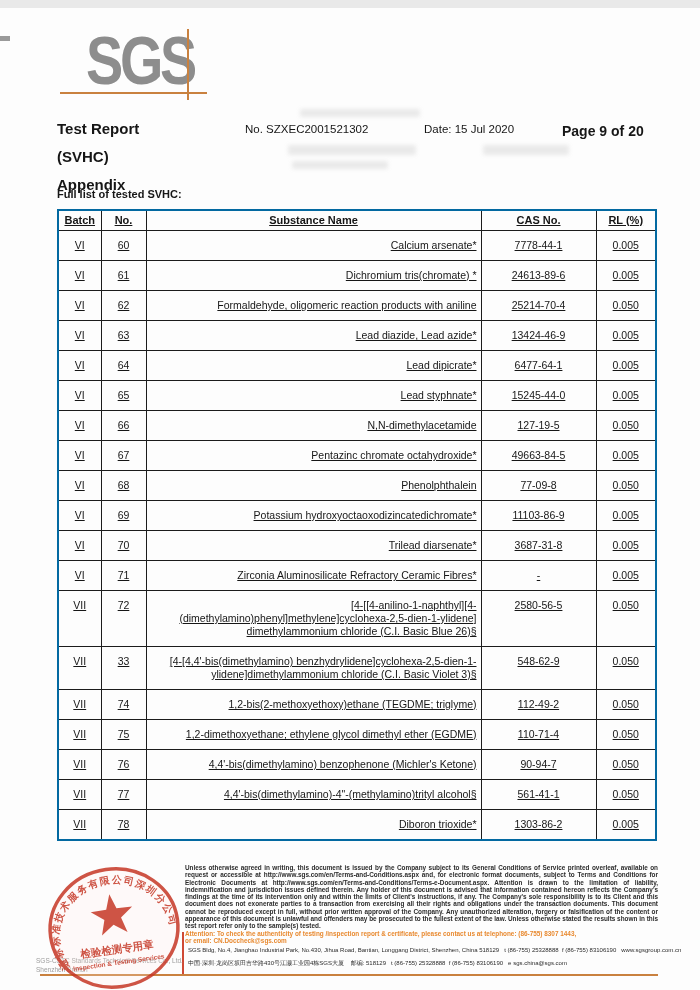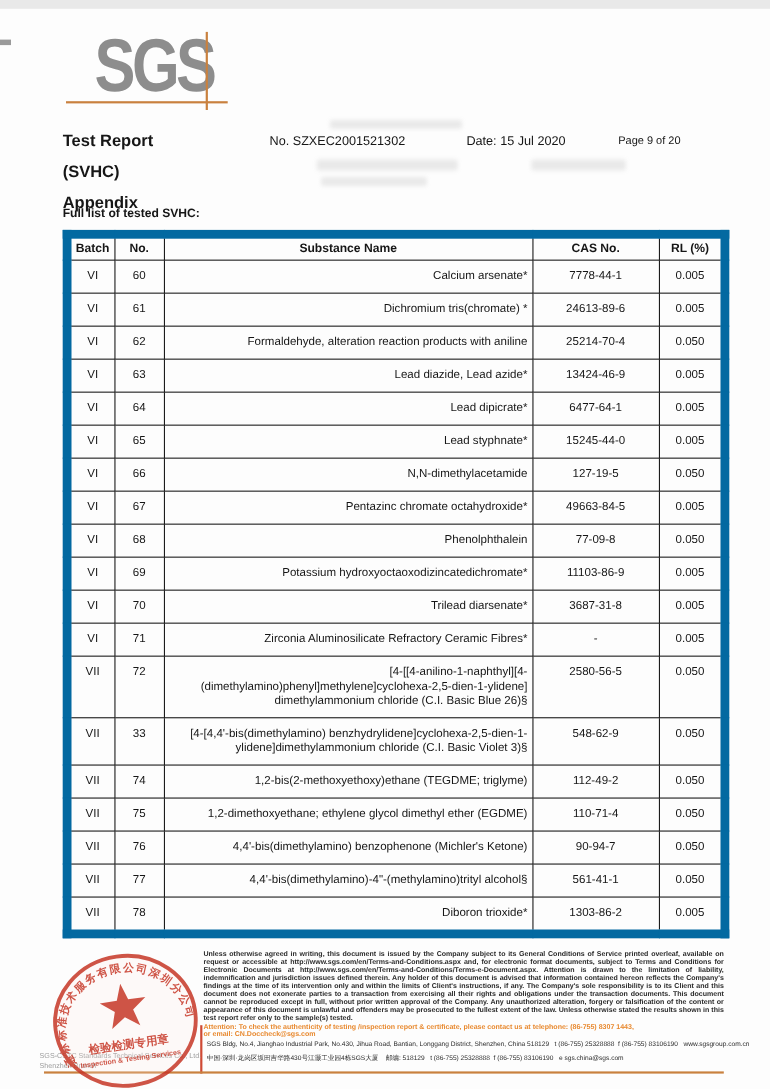--- a/index.html
+++ b/index.html
@@ -9,34 +9,34 @@
   
   .logo-word{position:absolute;left:86px;top:18px;font-size:68px;font-weight:bold;color:#8d8d8d;
              letter-spacing:-4px;line-height:1;transform:scaleX(0.82);transform-origin:left top;}
   .logo-hline{position:absolute;left:60px;top:84px;width:147px;height:2px;background:#c9813f;}
   .logo-vline{position:absolute;left:187px;top:21px;width:2px;height:71px;background:#c9813f;}
 
   
   .doc-title{position:absolute;left:57px;top:112px;font-size:15px;font-weight:bold;}
   .report-no{position:absolute;left:245px;top:115px;font-size:11.5px;}
   .date-txt{position:absolute;left:424px;top:115px;font-size:11.5px;}
-  .page-txt{position:absolute;left:562px;top:115px;font-size:10px;}
+  .page-txt{position:absolute;left:562px;top:115px;font-size:14px;font-weight:bold;}
   .subtitle{position:absolute;left:57px;top:140px;font-size:15px;font-weight:bold;}
   .appendix{position:absolute;left:57px;top:168px;font-size:15px;font-weight:bold;}
   .list-title{position:absolute;left:57px;top:180px;font-size:11px;font-weight:bold;}
 
   
   .ghost{position:absolute;background:rgba(110,110,110,.14);filter:blur(2px);border-radius:2px;}
   .edge-mark{position:absolute;left:0;top:28px;width:10px;height:5px;background:#9a9a9a;}
 
   
   .svhc-table{position:absolute;left:57px;top:201px;width:598px;border-collapse:collapse;
               table-layout:fixed;font-size:10.5px;line-height:13px;}
   .svhc-table,.svhc-table th,.svhc-table td{border:1px solid #1c1c1c;}
-  .svhc-table{border:8px solid #0369a1;}
+  .svhc-table{border:2px solid #0369a1;text-decoration:underline;}
   .svhc-table th{font-size:11px;font-weight:bold;padding:3px 2px;text-align:center;}
   .svhc-table td{padding:8px 4px;vertical-align:top;}
   td.cb,td.cn,td.cc,td.cr{text-align:center;}
   td.cs{text-align:right;overflow-wrap:break-word;word-wrap:break-word;}
 
   
   .legal-block{position:absolute;left:185px;top:856px;width:473px;text-align:justify;}
   .legal{font-size:6.4px;line-height:7.3px;color:#2b2b2b;font-weight:bold;margin:0;}
   .attn{font-size:6.4px;line-height:7.3px;color:#e8892f;font-weight:bold;margin:0;}
 
@@ -103,21 +103,21 @@
       <tr>
           <td class="cb">VI</td>
           <td class="cn">61</td>
           <td class="cs">Dichromium tris(chromate) *</td>
           <td class="cc">24613-89-6</td>
           <td class="cr">0.005</td>
         </tr>
       <tr>
           <td class="cb">VI</td>
           <td class="cn">62</td>
-          <td class="cs">Formaldehyde, alteration reaction products with aniline</td>
+          <td class="cs">Formaldehyde, oligomeric reaction products with aniline</td>
           <td class="cc">25214-70-4</td>
           <td class="cr">0.050</td>
         </tr>
       <tr>
           <td class="cb">VI</td>
           <td class="cn">63</td>
           <td class="cs">Lead diazide, Lead azide*</td>
           <td class="cc">13424-46-9</td>
           <td class="cr">0.005</td>
         </tr>

